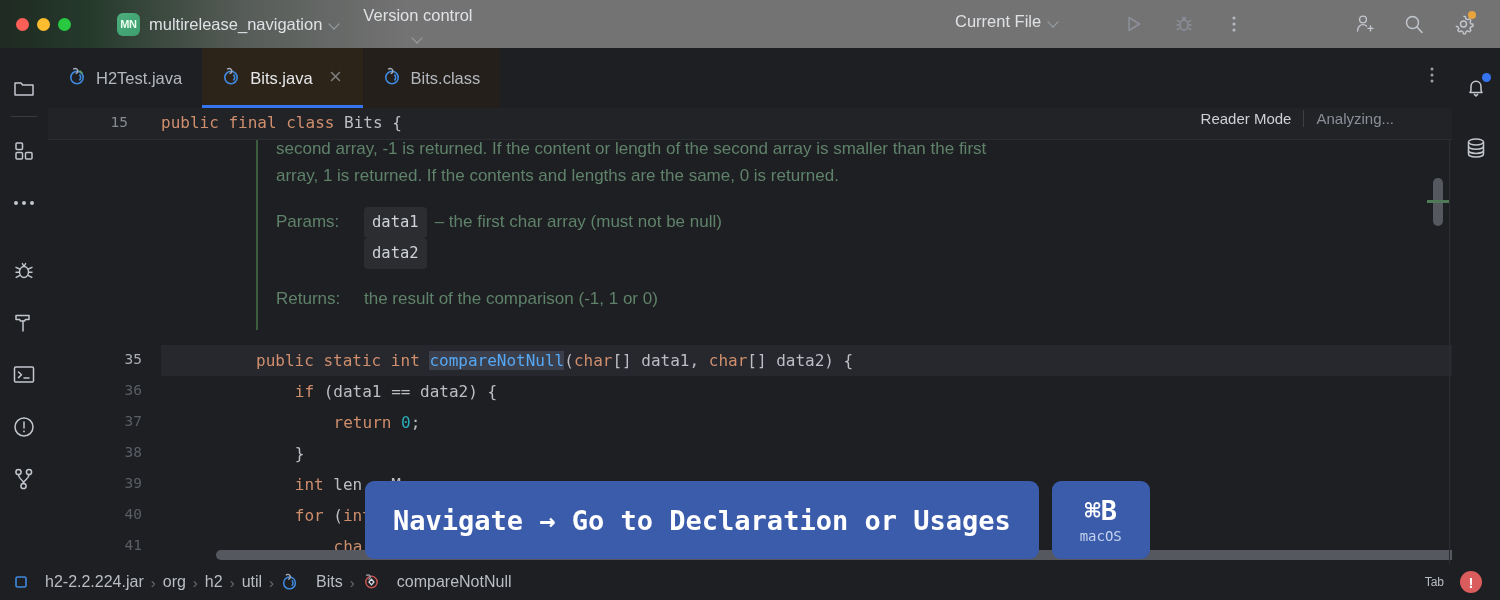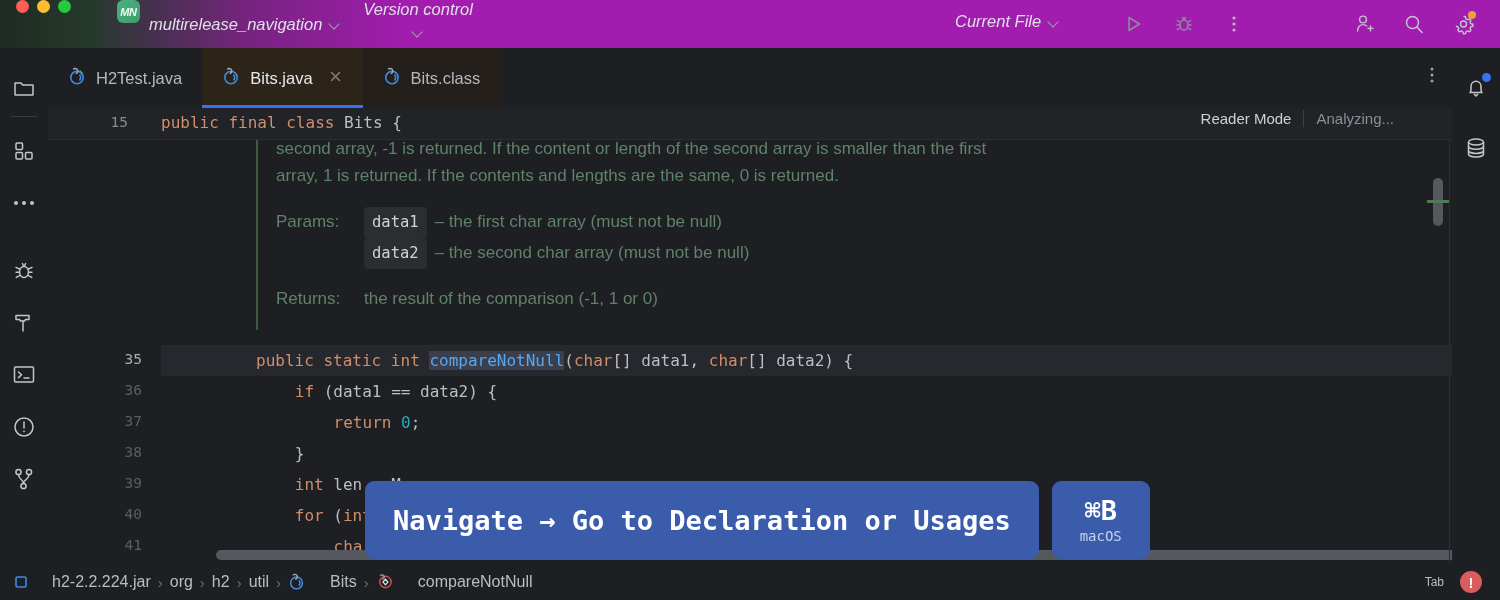--- a/index.html
+++ b/index.html
@@ -7,22 +7,22 @@
     width: 1500px; height: 600px;
     background: #1e1f22;
     font-family: "Liberation Sans", sans-serif;
     overflow: hidden;
   }
   #app { position: relative; width: 1500px; height: 600px; background: #1e1f22; }
 
   
   .titlebar {
     position: absolute; left: 0; top: 0; width: 1500px; height: 48px;
-    background: #a21caf;
-    display: flex;  font-style: italic;
+    background: #737373;
+    display: flex; align-items: center;
   }
   .titlebar-tint {
     position: absolute; left: 0; top: 0; width: 408px; height: 48px;
     background: linear-gradient(90deg,#1f2a22 0%, #253a2b 22%, #22322659 60%, #1e1f2200 100%);
     pointer-events: none;
   }
   .traffic { position: relative; display: flex; gap: 8px; margin-left: 16px; z-index:2;}
   .dot { width: 13px; height: 13px; border-radius: 50%; }
   .dot.red { background: #ff5f57; }
   .dot.yellow { background: #febc2e; }
@@ -226,21 +226,21 @@
     background: #55585e; border-radius: 6px;
   }
 
   
   .statusbar {
     position: absolute; left: 0; bottom: 0; width: 1500px; height: 36px;
     background: #1e1f22;
     display: flex; align-items: center;
   }
   .crumbs { display: flex; align-items: center; gap: 7px; margin-left: 14px; }
-  .crumb { color: #b9bdc4; font-size: 16px; display: flex; align-items: center; gap: 24px; }
+  .crumb { color: #b9bdc4; font-size: 16px; display: flex; align-items: center; gap: 17px; }
   .crumb-sep { color: #6a6e76; font-size: 15px; }
   .status-right {
     position: absolute; right: 18px; display: flex; align-items: center; gap: 16px;
   }
   .status-right .tabtxt { color: #b9bdc4; font-size: 12px; }
   .err-badge {
     width: 22px; height: 22px; border-radius: 50%; background: #db5c5c;
     color: #fff; font-size: 15px; font-weight: bold;
     display: flex; align-items: center; justify-content: center;
   }
@@ -466,21 +466,20 @@
         <div class="doc-line">array, 1 is returned. If the contents and lengths are the same, 0 is returned.</div>
         <div style="height:18px"></div>
         <div class="doc-row">
           <span class="doc-label">Params:</span>
           <span class="param-chip">data1</span>
           <span>– the first char array (must not be null)</span>
         </div>
         <div class="doc-row">
           <span class="doc-label"></span>
           <span class="param-chip">data2</span>
-          <span>– the second char array (must not be null)</span>
         </div>
         <div style="height:16px"></div>
         <div class="doc-row">
           <span class="doc-label">Returns:</span>
           <span>the result of the comparison (-1, 1 or 0)</span>
         </div>
       </div>
 
       <div id="code-lines">
           <div class="lineno cur" style="top: 211px;">35</div>

